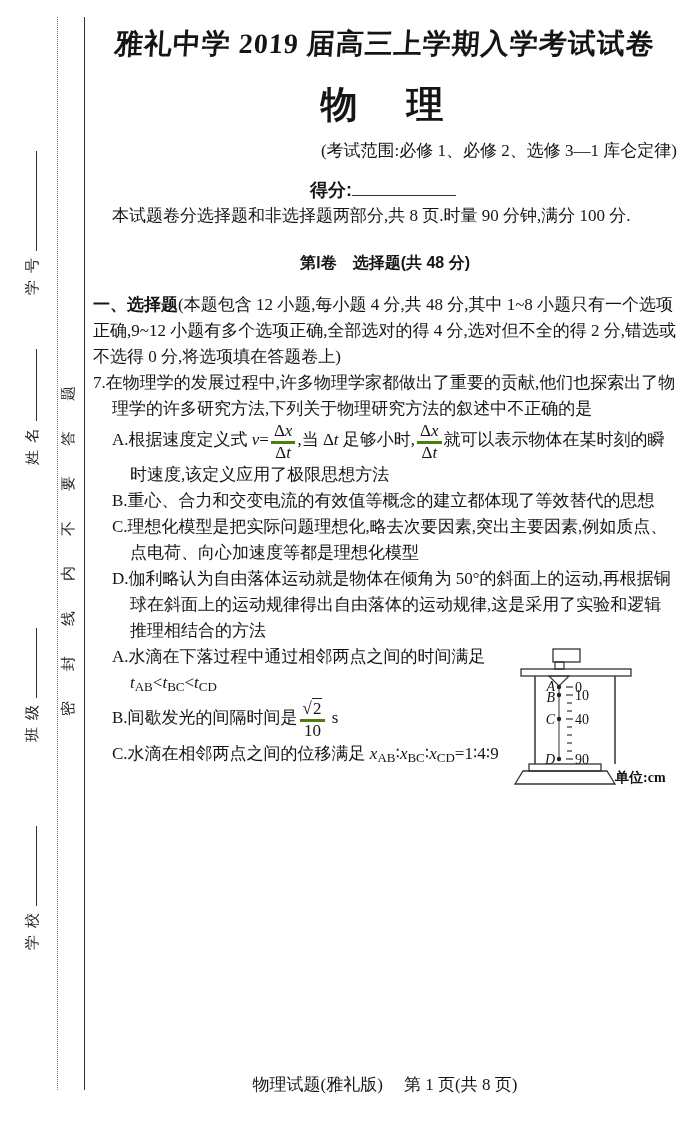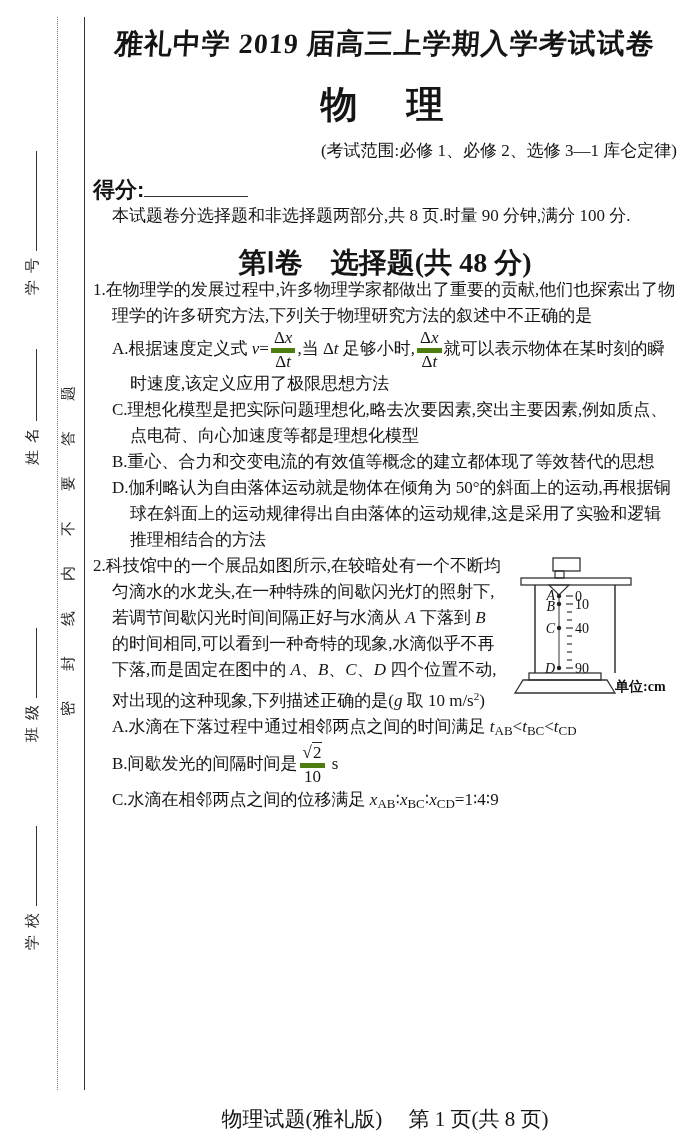--- a/index.html
+++ b/index.html
@@ -32,44 +32,44 @@
   .title{
     text-align:center;font-size:28px;line-height:36px;font-weight:bold;
     font-family:"Liberation Serif",serif;letter-spacing:1px;margin-top:8px;
     transform:skewX(-4deg);
   }
   .subject{
     text-align:center;font-size:37px;line-height:46px;font-weight:bold;
     font-family:"Liberation Sans","DejaVu Sans",sans-serif;margin-top:20px;letter-spacing:6px;
   }
   .scope{text-align:right;margin-top:10px;font-size:17px;}
-  .score{ text-align:left;margin-top:13px;font-size:22px;font-weight:bold;
+  .score{ text-align:center;margin-top:13px;font-size:18px;font-weight:bold;
     font-family:"Liberation Sans",sans-serif;padding-right:4px;}
   .score .score-line{display:inline-block;width:104px;border-bottom:1.5px solid #333;height:14px;}
   .intro{padding-left:19px;}
   .sec-title{
-    text-align:center;font-size:28px;line-height:28px;font-weight:bold;
-    font-family:Liberation Serif, serif;margin-top:20px;
+    text-align:center;font-size:16px;line-height:28px;font-weight:bold;
+    font-family:Liberation Sans, sans-serif;margin-top:20px;
   }
   .instr{margin-top:15px;}
   .instr b{font-family:"Liberation Sans",sans-serif;}
   .q{padding-left:19px;text-indent:-19px;}
   .opt{margin-left:19px;padding-left:18px;text-indent:-18px;}
 
   sub{font-size:13px;vertical-align:-3px;font-style:normal;}
   sup{font-size:11px;vertical-align:6px;}
   .frac{display:inline-block;vertical-align:-0.75em;text-align:center;line-height:1.1;margin:0 2px;text-indent:0;}
-  .frac .num{display:block;border-bottom:5px solid #4d7c0f;padding:0 3px;}
+  .frac .num{display:block;border-bottom:3px solid #4d7c0f;padding:0 3px;}
   .frac .den{display:block;padding:0 3px;}
   .sqrt .ovl{border-top:1px solid #222;padding:0 1px;}
 
   
   .figwrap{float:right;width:168px;height:152px;margin:2px 0 4px 6px;position:relative;}
   .figwrap svg{display:block;}
-  .footer{position:absolute;left:93px;top:1106px;width:584px;text-align:center;font-size:21px;}
+  .footer{position:absolute;left:93px;top:1072px;width:584px;text-align:center;font-size:17px;}
 </style>
 </head>
 <body>
 
 <div class="page">
 
   <div class="seal-dotted"></div>
   <div class="seal-solid"></div>
 
   <div class="side-field f0">
@@ -91,25 +91,26 @@
     <div class="subject">物　理</div>
     <div class="scope">(考试范围:必修 1、必修 2、选修 3—1 库仑定律)</div>
     <div class="score">
       <span>得分:</span><span class="score-line"></span>
     </div>
 
     <div class="intro">本试题卷分选择题和非选择题两部分,共 8 页.时量 90 分钟,满分 100 分.</div>
 
     <div class="sec-title">第Ⅰ卷　选择题(共 48 分)</div>
 
+    <div class="instr"><b>一、选择题</b>(本题包含 12 小题,每小题 4 分,共 48 分,其中 1~8 小题只有一个选项正确,9~12 小题有多个选项正确,全部选对的得 4 分,选对但不全的得 2 分,错选或不选得 0 分,将选项填在答题卷上)</div>
 
-    <div class="q">1.在物理学的发展过程中,许多物理学家都做出了重要的贡献,他们也探索出了物理学的许多研究方法,下列关于物理研究方法的叙述中不正确的是</div>
+    <div class="q">7.在物理学的发展过程中,许多物理学家都做出了重要的贡献,他们也探索出了物理学的许多研究方法,下列关于物理研究方法的叙述中不正确的是</div>
     <div class="opt">A.根据速度定义式 <i>v</i>=<span class="frac"><span class="num">Δ<i>x</i></span><span class="den">Δ<i>t</i></span></span>,当 Δ<i>t</i> 足够小时,<span class="frac"><span class="num">Δ<i>x</i></span><span class="den">Δ<i>t</i></span></span>就可以表示物体在某时刻的瞬时速度,该定义应用了极限思想方法</div>
+    <div class="opt">B.重心、合力和交变电流的有效值等概念的建立都体现了等效替代的思想</div>
     <div class="opt">C.理想化模型是把实际问题理想化,略去次要因素,突出主要因素,例如质点、点电荷、向心加速度等都是理想化模型</div>
-    <div class="opt">B.重心、合力和交变电流的有效值等概念的建立都体现了等效替代的思想</div>
     <div class="opt">D.伽利略认为自由落体运动就是物体在倾角为 50°的斜面上的运动,再根据铜球在斜面上的运动规律得出自由落体的运动规律,这是采用了实验和逻辑推理相结合的方法</div>
 
     <div class="q">
       <span class="figwrap">
         <svg width="168" height="152" viewBox="0 0 168 152">
 
           <rect x="44" y="3" width="27" height="13" fill="none" stroke="#333" stroke-width="1.3"></rect>
           <rect x="46" y="16" width="9" height="7" fill="none" stroke="#333" stroke-width="1.2"></rect>
 
           <rect x="12" y="23" width="110" height="7" fill="none" stroke="#333" stroke-width="1.3"></rect>
@@ -146,21 +147,21 @@
           <text x="66" y="46" font-family="Liberation Serif,serif" font-size="14" fill="#111">0</text>
           <text x="66" y="54" font-family="Liberation Serif,serif" font-size="14" fill="#111">10</text>
           <text x="66" y="78" font-family="Liberation Serif,serif" font-size="14" fill="#111">40</text>
           <text x="66" y="118" font-family="Liberation Serif,serif" font-size="14" fill="#111">90</text>
 
           <rect x="20" y="118" width="72" height="7" fill="none" stroke="#333" stroke-width="1.3"></rect>
           <polygon points="14,125 98,125 106,138 6,138" fill="none" stroke="#333" stroke-width="1.3"></polygon>
 
           <text x="106" y="136" font-family="Liberation Serif,serif" font-size="14" font-weight="bold" fill="#111">单位:cm</text>
         </svg>
-      </span><span>2.科技馆中的一个展品如图所示,在较暗处有一个不断均匀滴水的水龙头,在一种特殊的间歇闪光灯的照射下,若调节间歇闪光时间间隔正好与水滴从 <i>A</i> 下落到 <i>B</i> 的时间相同,可以看到一种奇特的现象,水滴似乎不再下落,而是固定在图中的 <i>A</i>、<i>B</i>、<i>C</i>、<i>D</i> 四个位置不动,对出现的这种现象,下列描述正确的是(<i>g</i> 取 10 m/s<sup>2</sup>)</span>
+      </span>
     </div>
     <div class="opt">A.水滴在下落过程中通过相邻两点之间的时间满足 <i>t</i><sub>AB</sub>&lt;<i>t</i><sub>BC</sub>&lt;<i>t</i><sub>CD</sub></div>
     <div class="opt">B.间歇发光的间隔时间是<span class="frac"><span class="num"><span class="sqrt">√<span class="ovl">2</span></span></span><span class="den">10</span></span> s</div>
     <div class="opt">C.水滴在相邻两点之间的位移满足 <i>x</i><sub>AB</sub>∶<i>x</i><sub>BC</sub>∶<i>x</i><sub>CD</sub>=1∶4∶9</div>
   </div>
 
   <div class="footer">物理试题(雅礼版)　 第 1 页(共 8 页)</div>
 </div>
 
 </body></html>

